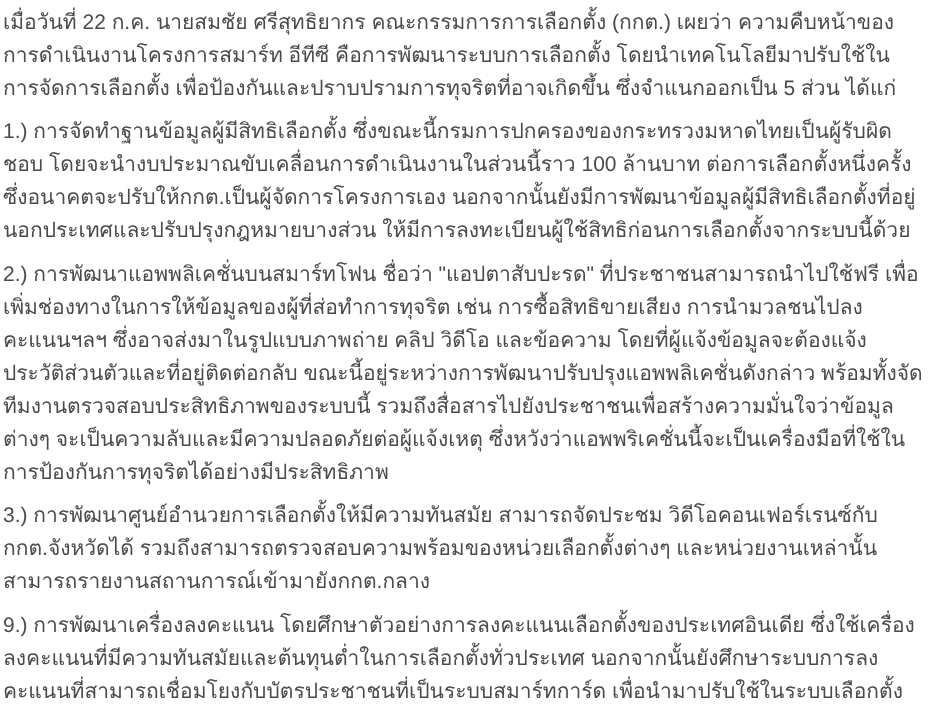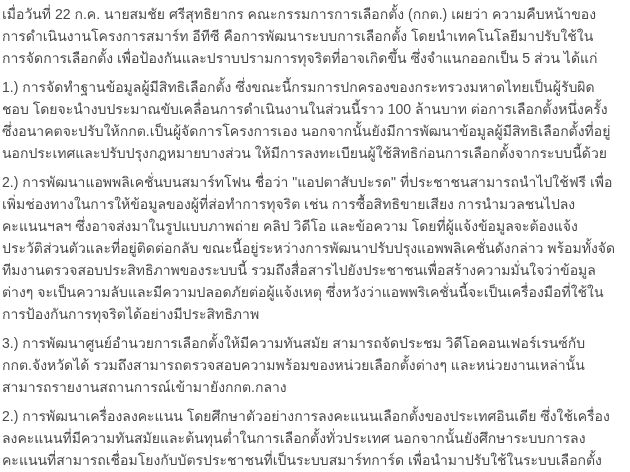--- a/index.html
+++ b/index.html
@@ -32,14 +32,14 @@
   }
 </style>
 </head>
 <body>
 
 <div class="article">
   <p>เมื่อวันที่ 22 ก.ค. นายสมชัย ศรีสุทธิยากร คณะกรรมการการเลือกตั้ง (กกต.) เผยว่า ความคืบหน้าของการดำเนินงานโครงการสมาร์ท อีทีซี คือการพัฒนาระบบการเลือกตั้ง โดยนำเทคโนโลยีมาปรับใช้ในการจัดการเลือกตั้ง เพื่อป้องกันและปราบปรามการทุจริตที่อาจเกิดขึ้น ซึ่งจำแนกออกเป็น 5 ส่วน ได้แก่</p>
   <p>1.) การจัดทำฐานข้อมูลผู้มีสิทธิเลือกตั้ง ซึ่งขณะนี้กรมการปกครองของกระทรวงมหาดไทยเป็นผู้รับผิดชอบ โดยจะนำงบประมาณขับเคลื่อนการดำเนินงานในส่วนนี้ราว 100 ล้านบาท ต่อการเลือกตั้งหนึ่งครั้ง ซึ่งอนาคตจะปรับให้กกต.เป็นผู้จัดการโครงการเอง นอกจากนั้นยังมีการพัฒนาข้อมูลผู้มีสิทธิเลือกตั้งที่อยู่นอกประเทศและปรับปรุงกฎหมายบางส่วน ให้มีการลงทะเบียนผู้ใช้สิทธิก่อนการเลือกตั้งจากระบบนี้ด้วย</p>
   <p>2.) การพัฒนาแอพพลิเคชั่นบนสมาร์ทโฟน ชื่อว่า "แอปตาสับปะรด" ที่ประชาชนสามารถนำไปใช้ฟรี เพื่อเพิ่มช่องทางในการให้ข้อมูลของผู้ที่ส่อทำการทุจริต เช่น การซื้อสิทธิขายเสียง การนำมวลชนไปลงคะแนนฯลฯ ซึ่งอาจส่งมาในรูปแบบภาพถ่าย คลิป วิดีโอ และข้อความ โดยที่ผู้แจ้งข้อมูลจะต้องแจ้งประวัติส่วนตัวและที่อยู่ติดต่อกลับ ขณะนี้อยู่ระหว่างการพัฒนาปรับปรุงแอพพลิเคชั่นดังกล่าว พร้อมทั้งจัดทีมงานตรวจสอบประสิทธิภาพของระบบนี้ รวมถึงสื่อสารไปยังประชาชนเพื่อสร้างความมั่นใจว่าข้อมูลต่างๆ จะเป็นความลับและมีความปลอดภัยต่อผู้แจ้งเหตุ ซึ่งหวังว่าแอพพริเคชั่นนี้จะเป็นเครื่องมือที่ใช้ในการป้องกันการทุจริตได้อย่างมีประสิทธิภาพ</p>
   <p>3.) การพัฒนาศูนย์อำนวยการเลือกตั้งให้มีความทันสมัย สามารถจัดประชม วิดีโอคอนเฟอร์เรนซ์กับกกต.จังหวัดได้ รวมถึงสามารถตรวจสอบความพร้อมของหน่วยเลือกตั้งต่างๆ และหน่วยงานเหล่านั้นสามารถรายงานสถานการณ์เข้ามายังกกต.กลาง</p>
-  <p>2.) การพัฒนาเครื่องลงคะแนน โดยศึกษาตัวอย่างการลงคะแนนเลือกตั้งของประเทศอินเดีย ซึ่งใช้เครื่องลงคะแนนที่มีความทันสมัยและต้นทุนต่ำในการเลือกตั้งทั่วประเทศ นอกจากนั้นยังศึกษาระบบการลงคะแนนที่สามารถเชื่อมโยงกับบัตรประชาชนที่เป็นระบบสมาร์ทการ์ด เพื่อนำมาปรับใช้ในระบบเลือกตั้ง</p>
+  <p>9.) การพัฒนาเครื่องลงคะแนน โดยศึกษาตัวอย่างการลงคะแนนเลือกตั้งของประเทศอินเดีย ซึ่งใช้เครื่องลงคะแนนที่มีความทันสมัยและต้นทุนต่ำในการเลือกตั้งทั่วประเทศ นอกจากนั้นยังศึกษาระบบการลงคะแนนที่สามารถเชื่อมโยงกับบัตรประชาชนที่เป็นระบบสมาร์ทการ์ด เพื่อนำมาปรับใช้ในระบบเลือกตั้ง</p>
 </div>
 
 </body></html>

